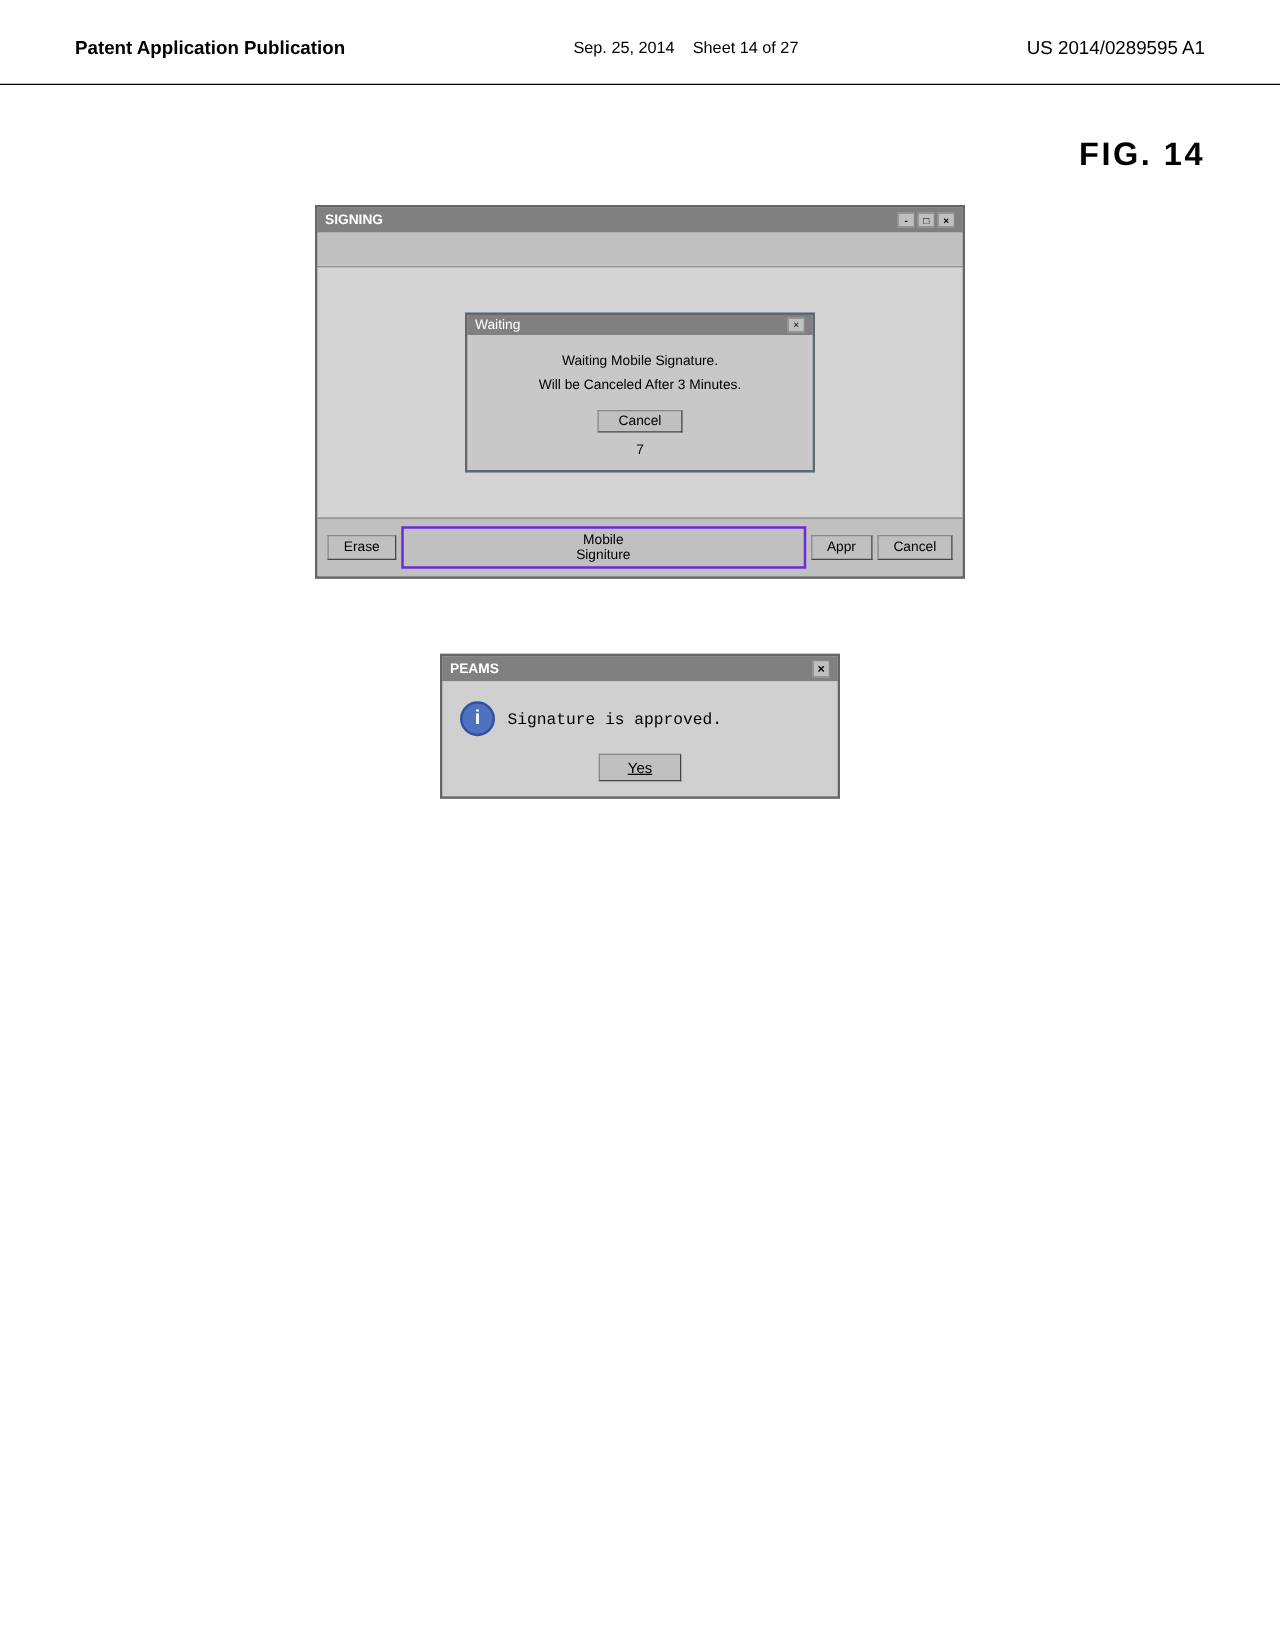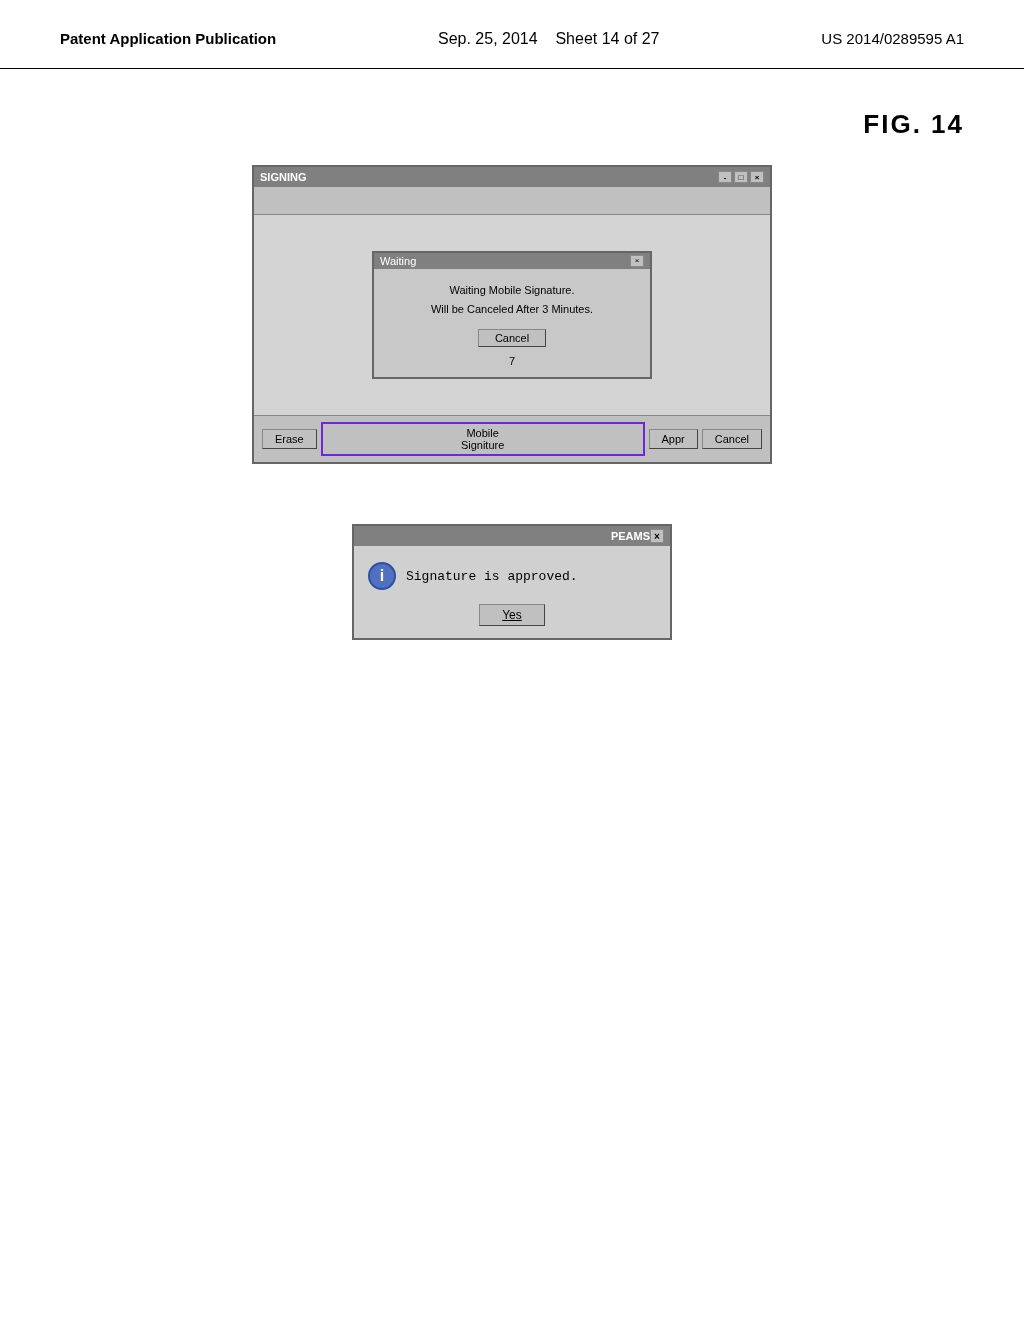--- a/index.html
+++ b/index.html
@@ -18,21 +18,21 @@
       align-items: flex-start;
       padding: 30px 60px 20px 60px;
       border-bottom: 1px solid #000;
     }
     .header-left {
       font-size: 15px;
       font-weight: bold;
       font-family: Arial, sans-serif;
     }
     .header-center {
-      font-size: 16px;
+      font-size: 13px;
       font-family: Arial, sans-serif;
       text-align: center;
     }
     .header-right {
       font-size: 15px;
       font-family: Arial, sans-serif;
       text-align: right;
     }
 
     
@@ -205,21 +205,21 @@
       background: #c0c0c0;
       font-family: Arial, sans-serif;
       font-size: 12px;
     }
 
     .peams-titlebar {
       background: #808080;
       color: #fff;
       padding: 3px 6px;
       display: flex;
-      justify-content: flex-end;
+      justify-content: space-between;
       align-items: center;
       font-weight: bold;
       font-size: 11px;
     }
 
     .peams-close-btn {
       width: 14px;
       height: 14px;
       background: #c0c0c0;
       border: 1px solid #888;

